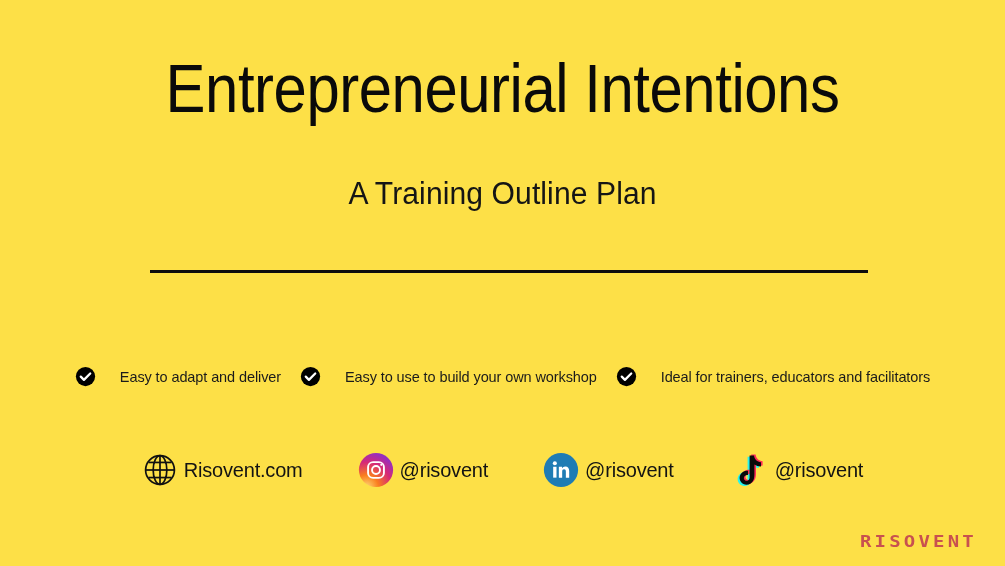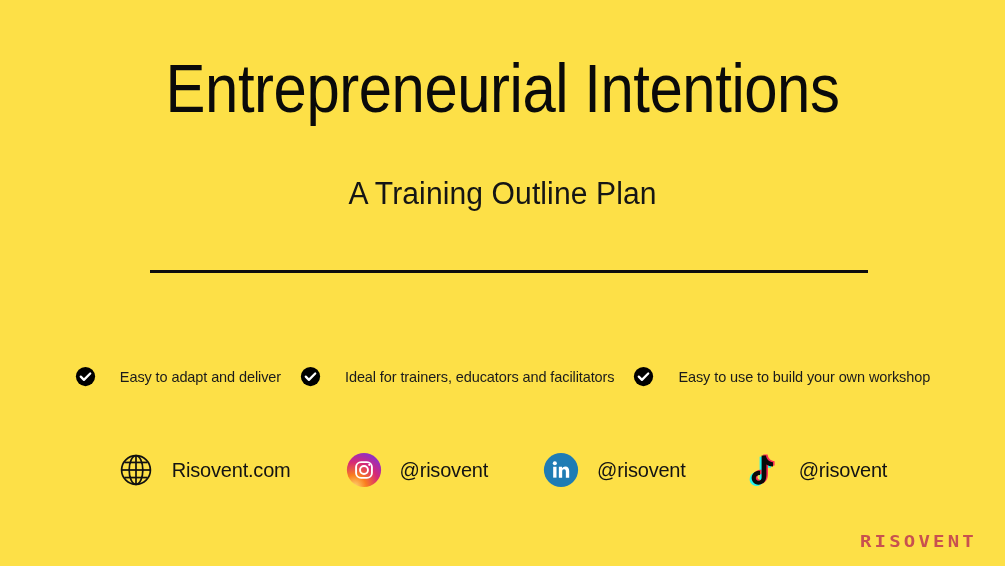--- a/index.html
+++ b/index.html
@@ -103,21 +103,21 @@
     left: 0;
     width: 1005px;
     display: flex;
     justify-content: center;
     align-items: center;
     gap: 55px;
   }
   .social {
     display: flex;
     align-items: center;
-    gap: 18px;
+    gap: 6px;
     white-space: nowrap;
   }
   .social-label {
     font-size: 20px;
     font-weight: 400;
     color: #131313;
     letter-spacing: -0.2px;
   }
   .social-icon {
     width: 36px;
@@ -169,31 +169,31 @@
       <span class="feature-label">Easy to adapt and deliver</span>
     </div>
 
     <div class="feature">
       <span class="check-icon">
         <svg viewBox="0 0 24 24" width="21" height="21" aria-hidden="true">
           <circle cx="12" cy="12" r="11" fill="#000000"></circle>
           <path d="M6.6 12.2 L10.2 15.8 L17.4 8.6" fill="none" stroke="#ffffff" stroke-width="2.6" stroke-linecap="round" stroke-linejoin="round"></path>
         </svg>
       </span>
-      <span class="feature-label">Ideal for trainers, educators and facilitators</span>
+      <span class="feature-label">Easy to use to build your own workshop</span>
     </div>
 
     <div class="feature">
       <span class="check-icon">
         <svg viewBox="0 0 24 24" width="21" height="21" aria-hidden="true">
           <circle cx="12" cy="12" r="11" fill="#000000"></circle>
           <path d="M6.6 12.2 L10.2 15.8 L17.4 8.6" fill="none" stroke="#ffffff" stroke-width="2.6" stroke-linecap="round" stroke-linejoin="round"></path>
         </svg>
       </span>
-      <span class="feature-label">Easy to use to build your own workshop</span>
+      <span class="feature-label">Ideal for trainers, educators and facilitators</span>
     </div>
 
   </div>
 
   <div class="socials">
 
     <div class="social">
       <span class="social-icon">
         <svg viewBox="0 0 40 40" width="36" height="36" aria-hidden="true">
           <g fill="none" stroke="#111111" stroke-width="1.9">

